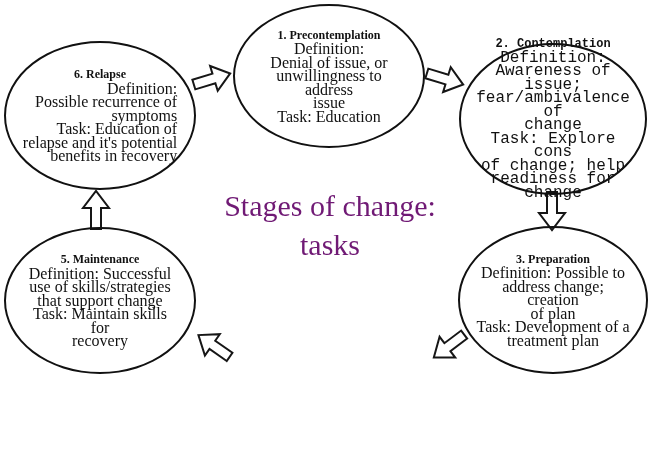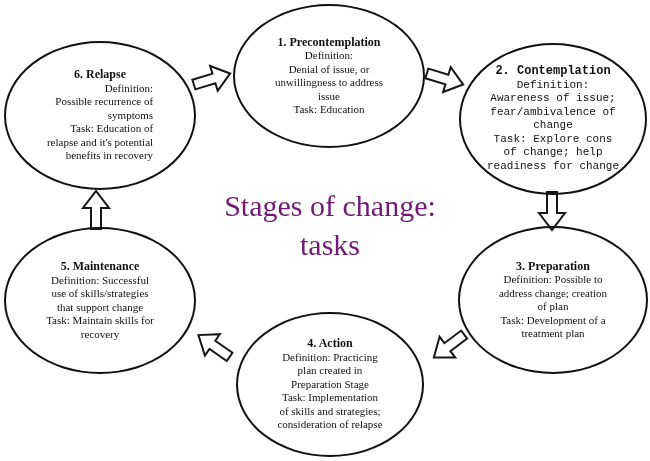--- a/index.html
+++ b/index.html
@@ -7,21 +7,21 @@
     position:relative;width:650px;height:461px;background:#ffffff;
     font-family:"Liberation Serif", serif;color:#111111;overflow:hidden;
   }
   .arrows{position:absolute;left:0;top:0;width:650px;height:461px;}
   .stage{
     position:absolute;border:2px solid #111111;border-radius:50%;
     display:flex;flex-direction:column;align-items:center;justify-content:center;
     text-align:center;box-sizing:border-box;padding:10px 16px;background:transparent;
   }
   .stage .heading{font-weight:bold;font-size:12px;line-height:13.5px;}
-  .stage .body{font-size:11px;line-height:13.5px;white-space:pre-line;}
+  .stage .body{font-size:16px;line-height:13.5px;white-space:pre-line;}
   .s1{left:233px;top:4px;width:192px;height:144px;}
   .s2{left:459px;top:43px;width:188px;height:152px;font-family:Liberation Mono, monospace;}
   .s3{left:458px;top:226px;width:190px;height:148px;}
   .s4{left:236px;top:312px;width:188px;height:145px;}
   .s5{left:4px;top:227px;width:192px;height:147px;}
   .s6{left:4px;top:41px;width:192px;height:149px;text-align:right;}
   .center-title{
     position:absolute;left:195px;top:186px;width:270px;text-align:center;
     font-size:30px;line-height:39px;color:#701a75;
   }
@@ -75,29 +75,20 @@
 
   <div class="stage s3">
     <div class="heading">3. Preparation</div>
     <div class="body">Definition: Possible to
 address change; creation
 of plan
 Task: Development of a
 treatment plan</div>
   </div>
 
-  <div class="stage s4">
-    <div class="heading">4. Action</div>
-    <div class="body">Definition: Practicing
-plan created in
-Preparation Stage
-Task: Implementation
-of skills and strategies;
-consideration of relapse</div>
-  </div>
 
   <div class="stage s5">
     <div class="heading">5. Maintenance</div>
     <div class="body">Definition: Successful
 use of skills/strategies
 that support change
 Task: Maintain skills for
 recovery</div>
   </div>
 

